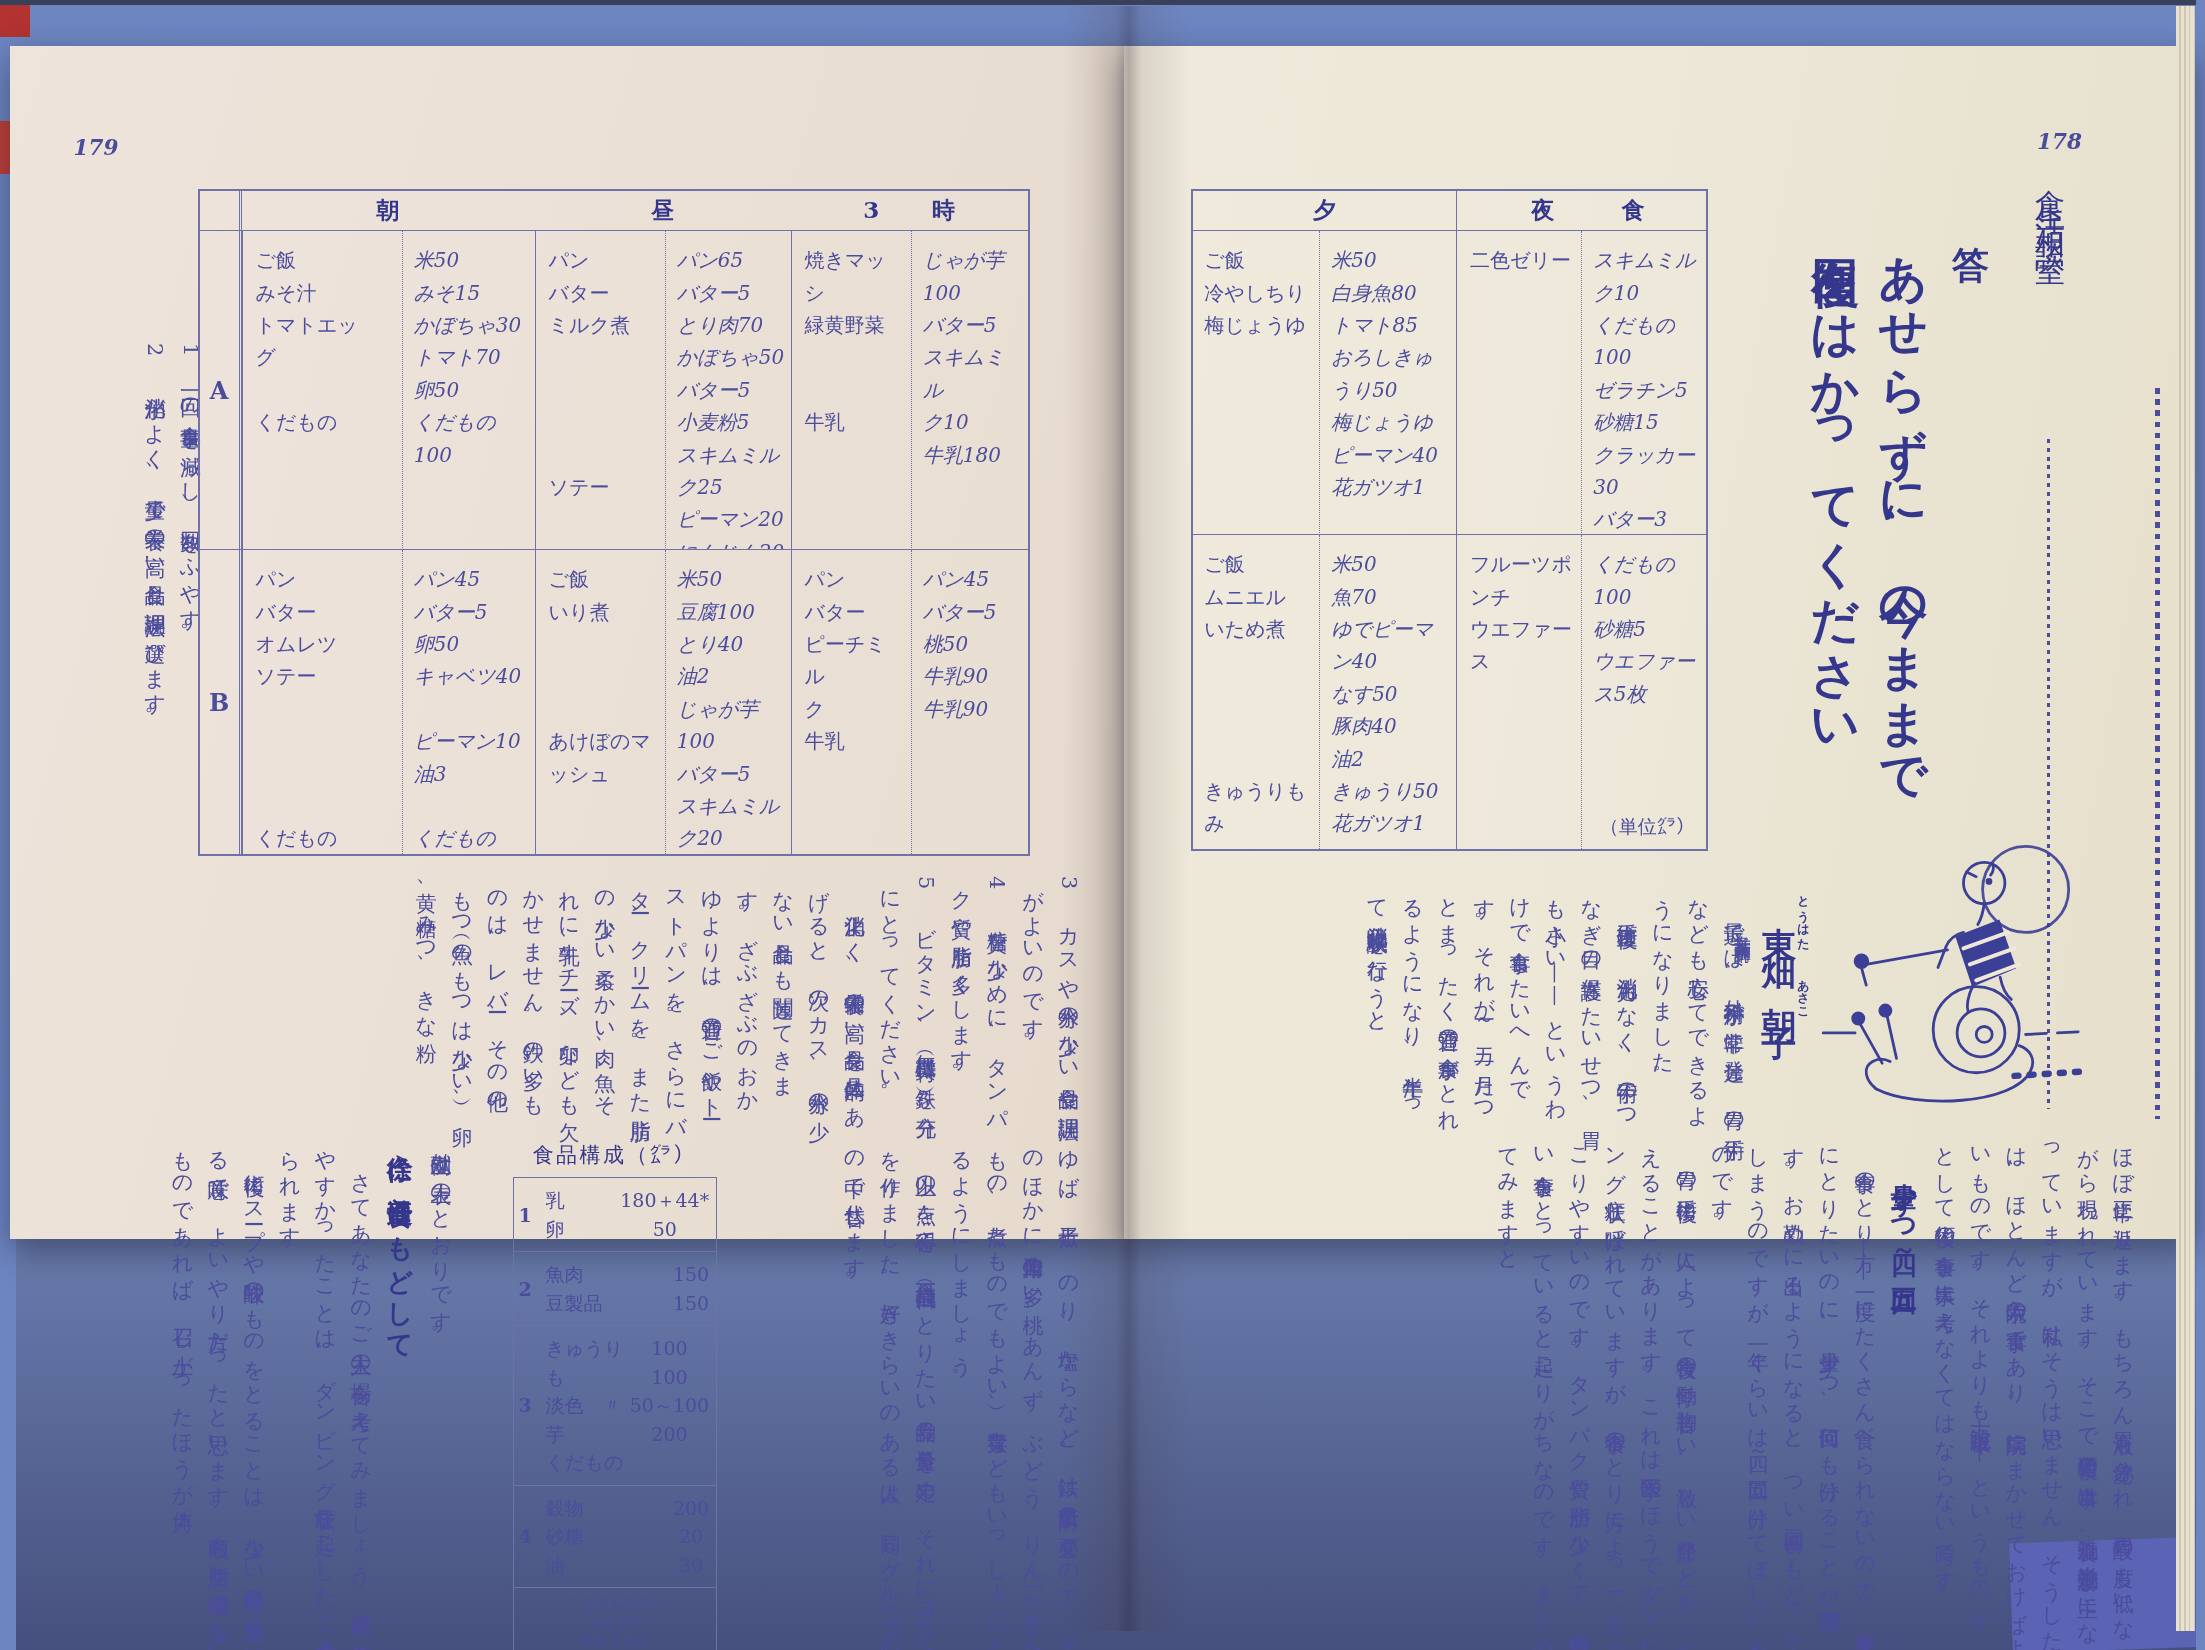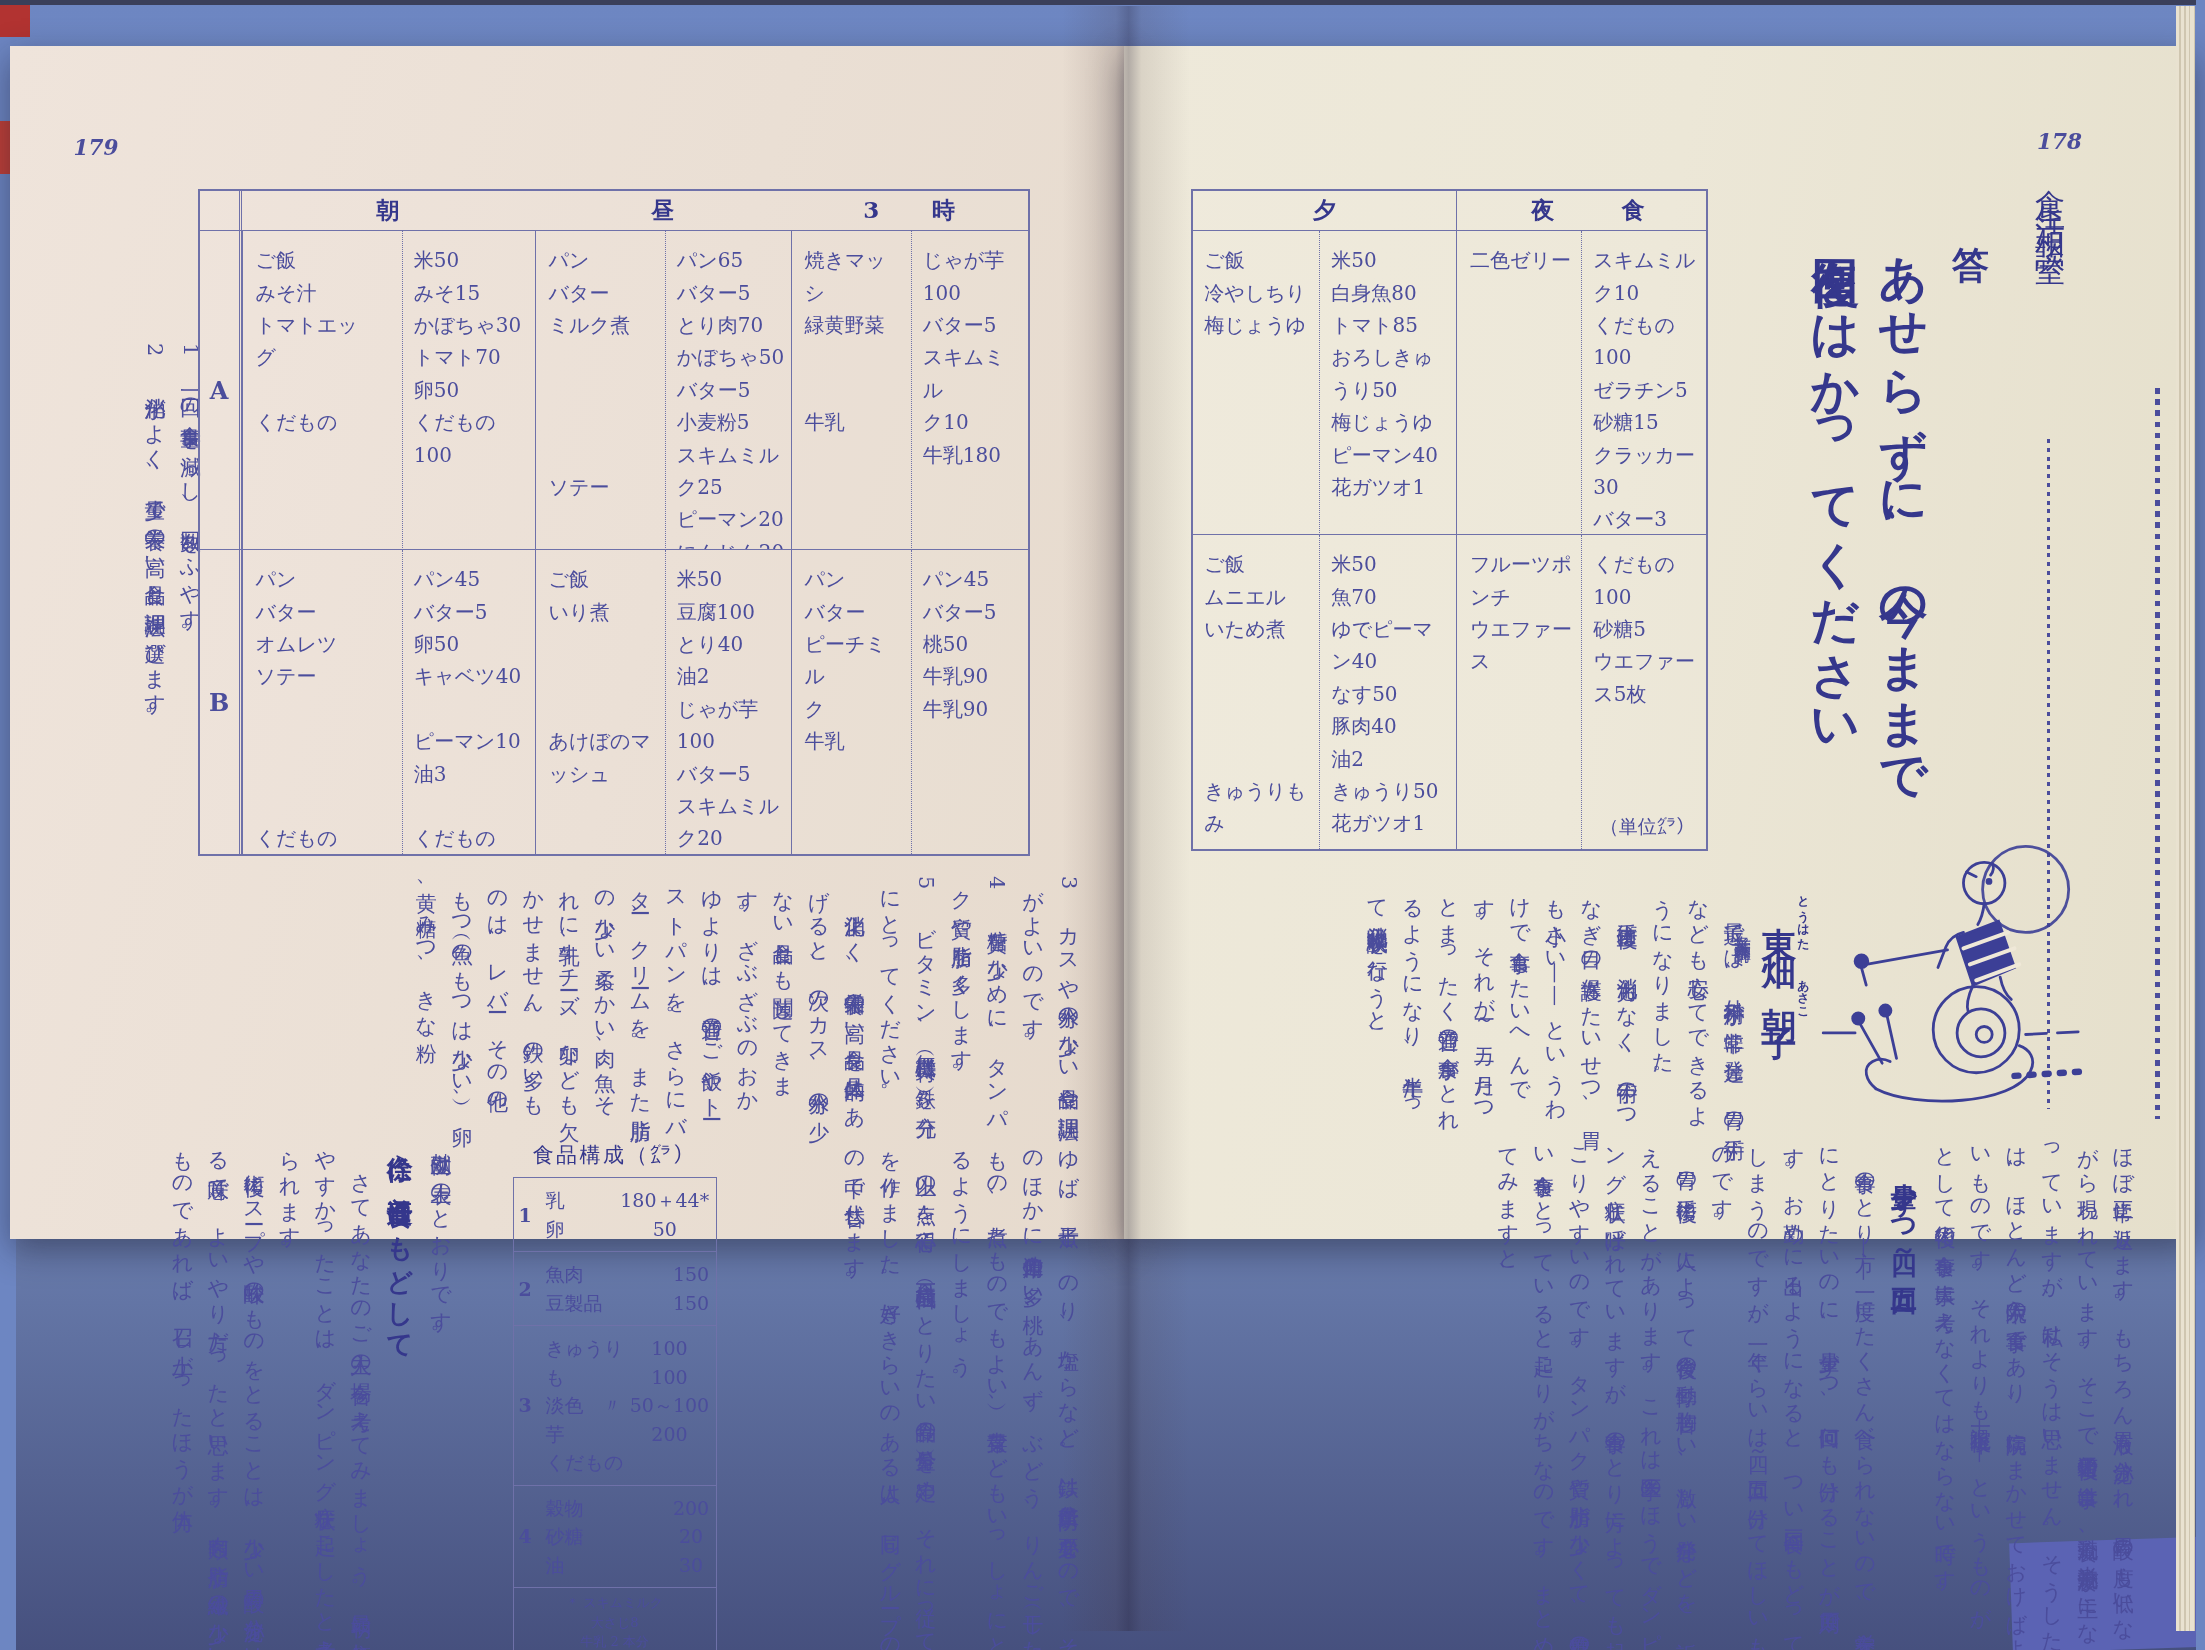--- a/index.html
+++ b/index.html
@@ -46,21 +46,21 @@
   
   .vdots{position:absolute;width:3.2px;background:repeating-linear-gradient(180deg,var(--ink) 0 4px,transparent 4px 8.8px);}
   .vzipper{position:absolute;width:4.8px;background:repeating-linear-gradient(180deg,var(--ink) 0 5.6px,transparent 5.6px 11.2px);}
 
   
   .mtable{position:absolute;display:grid;border:2px solid var(--line);background:rgba(255,255,255,.06);}
   .mtable .hc{display:flex;align-items:center;justify-content:center;font-size:23px;font-weight:bold;
     letter-spacing:22.3px;text-indent:22.3px;border-bottom:1.6px solid var(--line);color:var(--ink-dark);}
   .mtable .cell{padding:12.8px 6.4px 4.8px 11.2px;font-size:20px;line-height:1.62;white-space:pre-line;overflow:hidden;}
   .mtable .c-m{border-left:1.2px solid var(--line);padding-left:13px;}
-  .mtable .c-q{border-left:1.6px dotted var(--line);}
+  .mtable .c-q{border-left:1.6px dotted var(--line);font-style:italic;}
   .mtable .rowa{border-bottom:1.2px solid var(--line);}
   .mtable .lab{display:flex;align-items:center;justify-content:center;font-size:24px;font-weight:bold;
     border-right:3.2px double var(--line);}
   .mtable .hlab{border-bottom:1.6px solid var(--line);border-right:3.2px double var(--line);}
   .unit-note{position:absolute;right:11.2px;bottom:9.6px;font-size:19px;color:var(--ink);}
 
   
   .fcomp{position:absolute;width:204px;}
   .fcomp .cap{font-size:21px;font-weight:normal;text-align:center;margin-bottom:8px;letter-spacing:2.4px;color:var(--ink-dark);}
   .fcomp .box{border:1.6px solid var(--line);}

